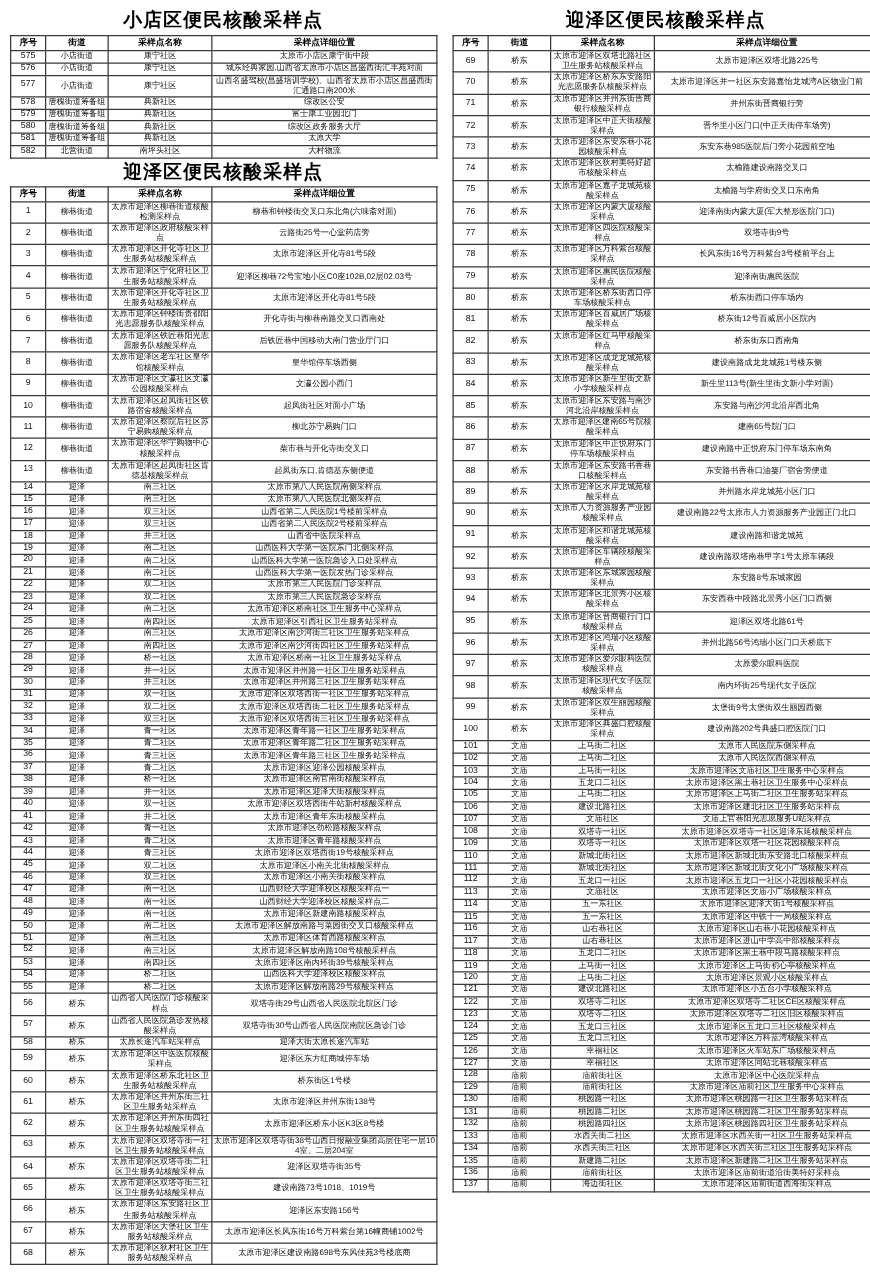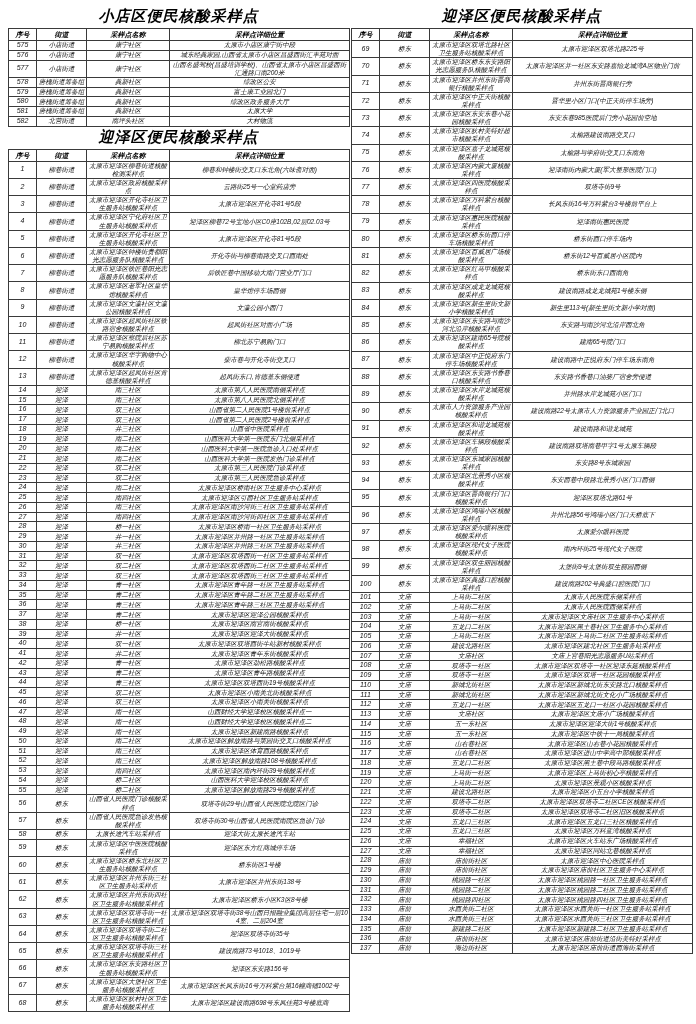--- a/index.html
+++ b/index.html
@@ -1,18 +1,18 @@
 <!DOCTYPE html>
 <html><head>
 <meta charset="utf-8">
 <style>
   html,body{margin:0;padding:0;background:#fff;}
   body{width:696px;height:1024px;overflow:hidden;
        font-family:"Liberation Sans","DejaVu Sans",sans-serif;color:#000;}
-  .page{display:flex;gap:2px;padding:6px 6px 0 8px;box-sizing:border-box;font-style:italic;}
+  .page{display:flex;gap:13px;padding:6px 6px 0 8px;box-sizing:border-box;}
   .col{width:341px;flex:0 0 341px;}
   .tbl-wrap{margin-bottom:0;}
   .tbl-title{font-size:15px;font-weight:bold;text-align:center;
              padding:1px 0 2px 0;letter-spacing:1px;color:#000;}
   table{border-collapse:collapse;table-layout:fixed;width:341px;}
   col.c-idx{width:28px;} col.c-street{width:50px;}
   col.c-name{width:83px;} col.c-loc{width:180px;}
   th,td{border:1px solid #3a3a3a;padding:0px 1px;text-align:center;
         vertical-align:middle;overflow:hidden;word-break:break-all;}
   th{font-size:7px;font-weight:bold;line-height:1.3;padding:1px 0;}

